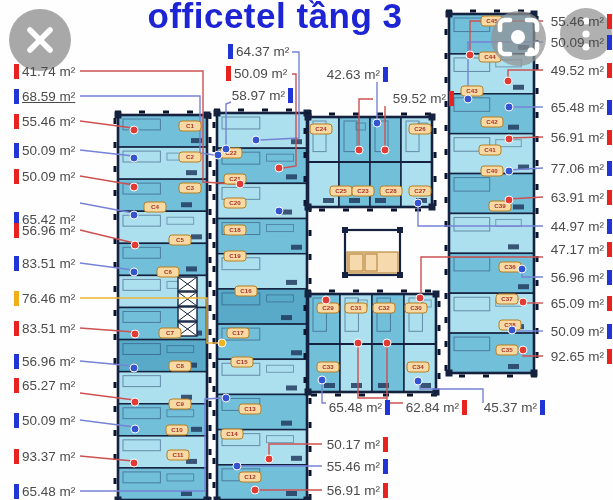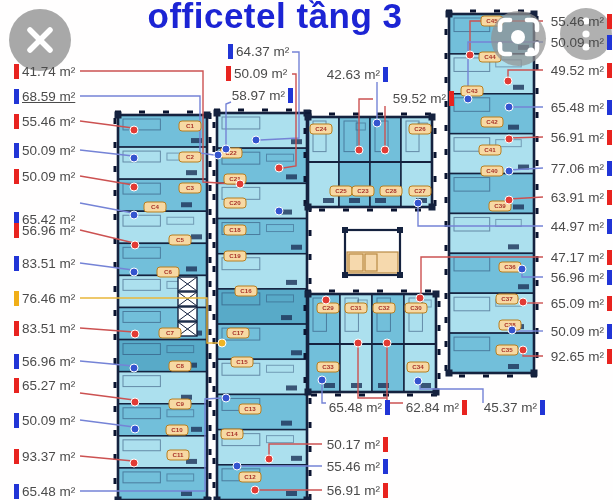--- a/index.html
+++ b/index.html
@@ -647,21 +647,21 @@
         <span class="bar" style="background: rgb(33, 53, 214);"></span>
       </div>
       <div class="area-label r" style="left: 540px; top: 190px; width: 72px;">
         <span>63.91 m²</span>
         <span class="bar" style="background: rgb(232, 35, 31);"></span>
       </div>
       <div class="area-label r" style="left: 540px; top: 219px; width: 72px; align-items: center;">
         <span>44.97 m²</span>
         <span class="bar" style="background: rgb(33, 53, 214);"></span>
       </div>
-      <div class="area-label r" style="left: 540px; top: 250px; width: 72px;">
+      <div class="area-label r" style="left: 540px; top: 242px; width: 72px;">
         <span>47.17 m²</span>
         <span class="bar" style="background: rgb(232, 35, 31);"></span>
       </div>
       <div class="area-label r" style="left: 540px; top: 270px; width: 72px;">
         <span>56.96 m²</span>
         <span class="bar" style="background: rgb(33, 53, 214);"></span>
       </div>
       <div class="area-label r" style="left: 540px; top: 296px; width: 72px;">
         <span>65.09 m²</span>
         <span class="bar" style="background: rgb(232, 35, 31);"></span>

